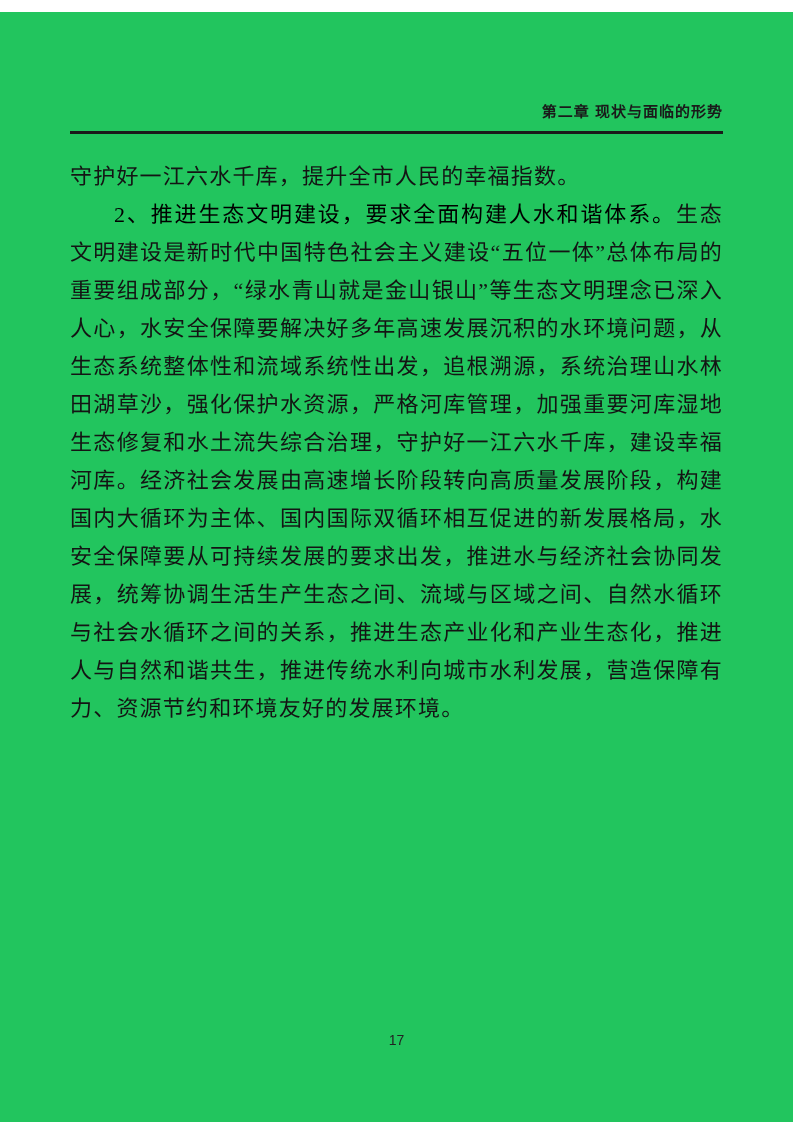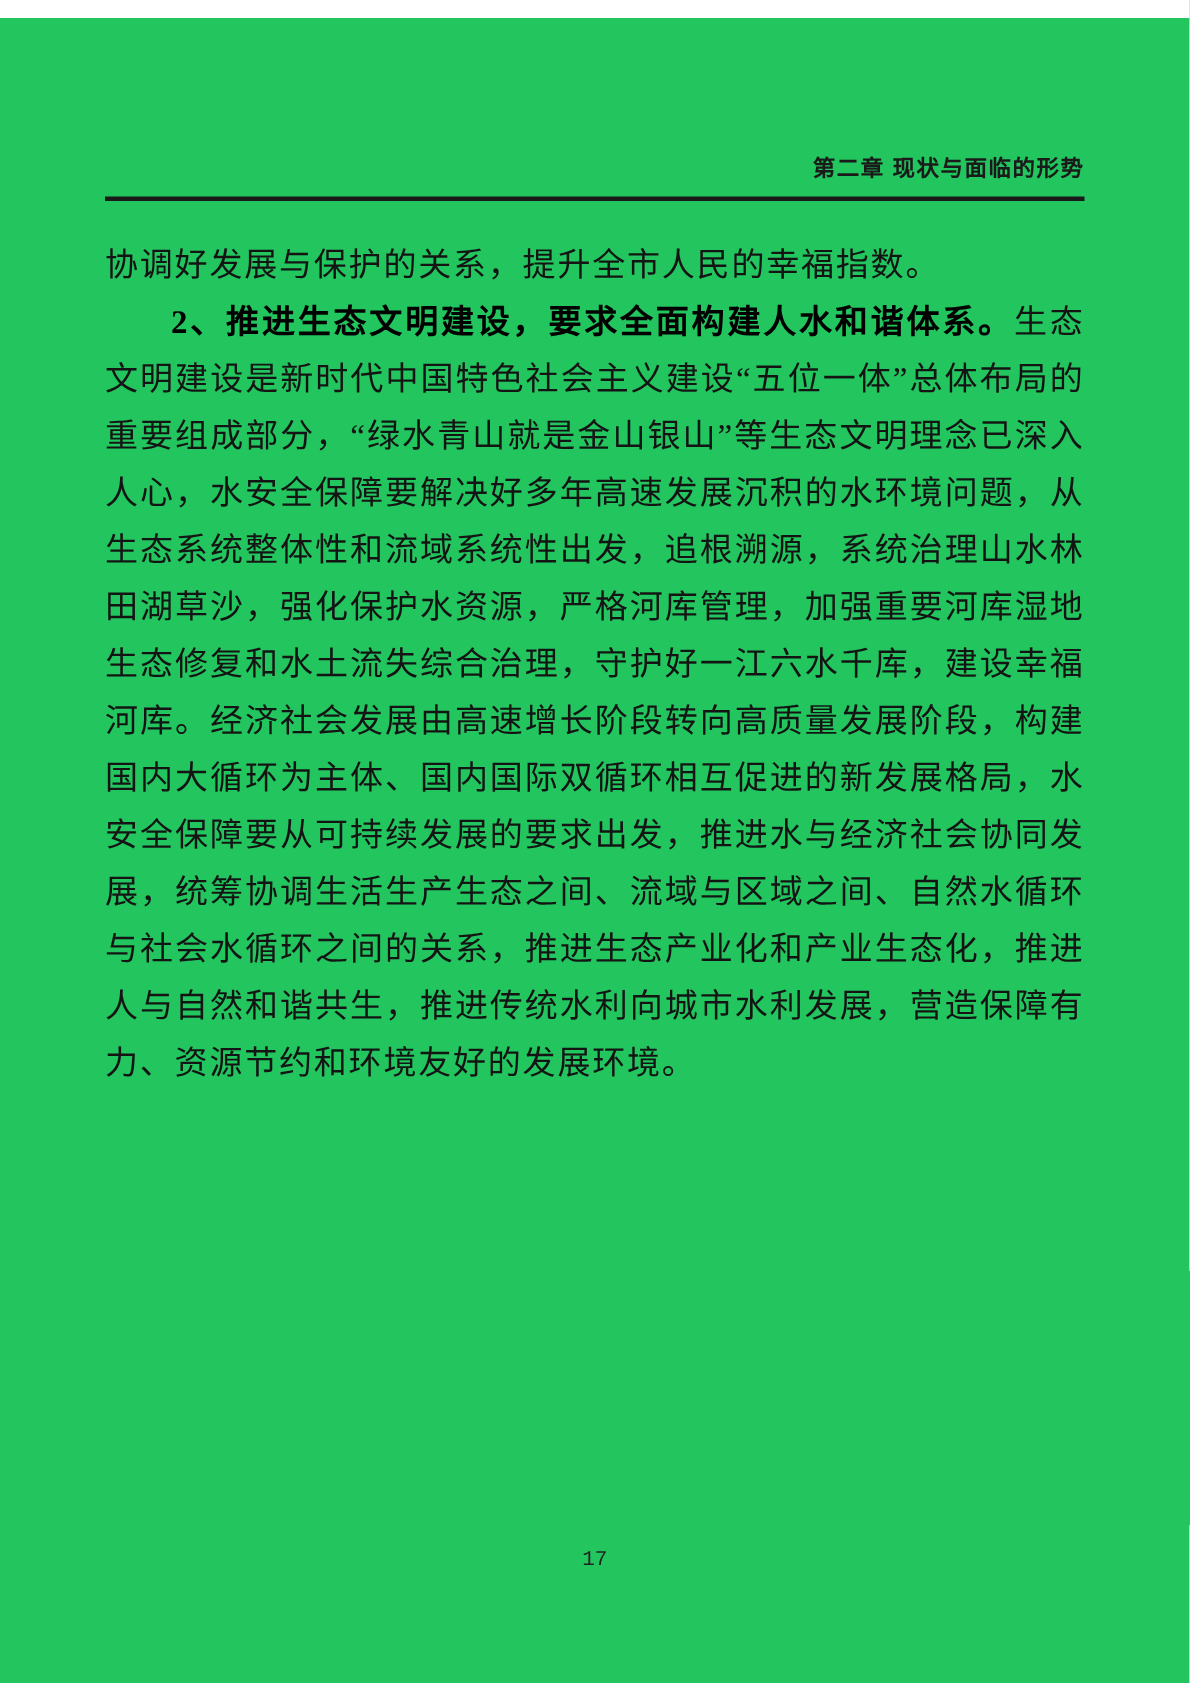--- a/index.html
+++ b/index.html
@@ -42,46 +42,46 @@
     font-size: 22px;
     line-height: 38px;
     letter-spacing: 1.2px;
     text-align: justify;
     text-justify: inter-character;
     color: #141414;
   }
   .body-text p { margin: 0; }
   .body-text p.indent { text-indent: 2em; }
   .para-lead {
-    font-weight: bold;
+    font-weight: normal;
     color: #000000;
   }
   .page-number {
     position: absolute;
     top: 1020px;
     left: 0;
     width: 100%;
     text-align: center;
     font-size: 14px;
     color: #222222;
-    font-family: Liberation Mono, monospace;
+    font-family: Liberation Sans, sans-serif;
   }
 </style>
 </head>
 <body>
 
 <div class="page">
 
   <div class="running-header">第二章 现状与面临的形势</div>
 
   <div class="header-rule"></div>
 
   <div class="body-text">
 
-    <p><span class="para-lead"></span><span>协调好发展与保护的关系，提升全市人民的幸福指数。</span></p>
+    <p><span class="para-lead"></span><span>守护好一江六水千库，提升全市人民的幸福指数。</span></p>
 
     <p class="indent"><span class="para-lead">2、推进生态文明建设，要求全面构建人水和谐体系。</span><span>生态文明建设是新时代中国特色社会主义建设“五位一体”总体布局的重要组成部分，“绿水青山就是金山银山”等生态文明理念已深入人心，水安全保障要解决好多年高速发展沉积的水环境问题，从生态系统整体性和流域系统性出发，追根溯源，系统治理山水林田湖草沙，强化保护水资源，严格河库管理，加强重要河库湿地生态修复和水土流失综合治理，守护好一江六水千库，建设幸福河库。经济社会发展由高速增长阶段转向高质量发展阶段，构建国内大循环为主体、国内国际双循环相互促进的新发展格局，水安全保障要从可持续发展的要求出发，推进水与经济社会协同发展，统筹协调生活生产生态之间、流域与区域之间、自然水循环与社会水循环之间的关系，推进生态产业化和产业生态化，推进人与自然和谐共生，推进传统水利向城市水利发展，营造保障有力、资源节约和环境友好的发展环境。</span></p>
 
 
   </div>
 
   <div class="page-number">17</div>
 
 </div>
 

